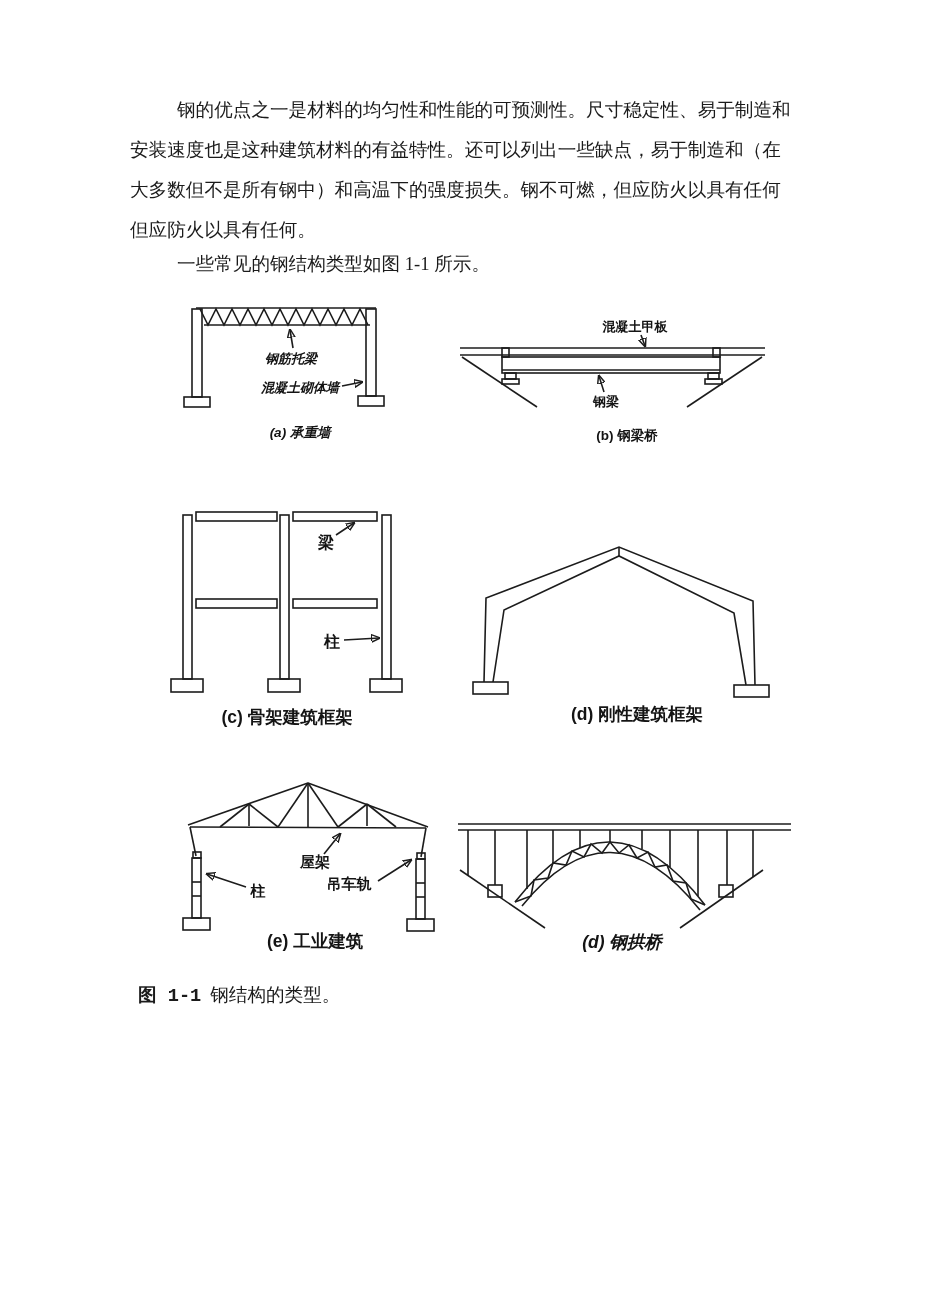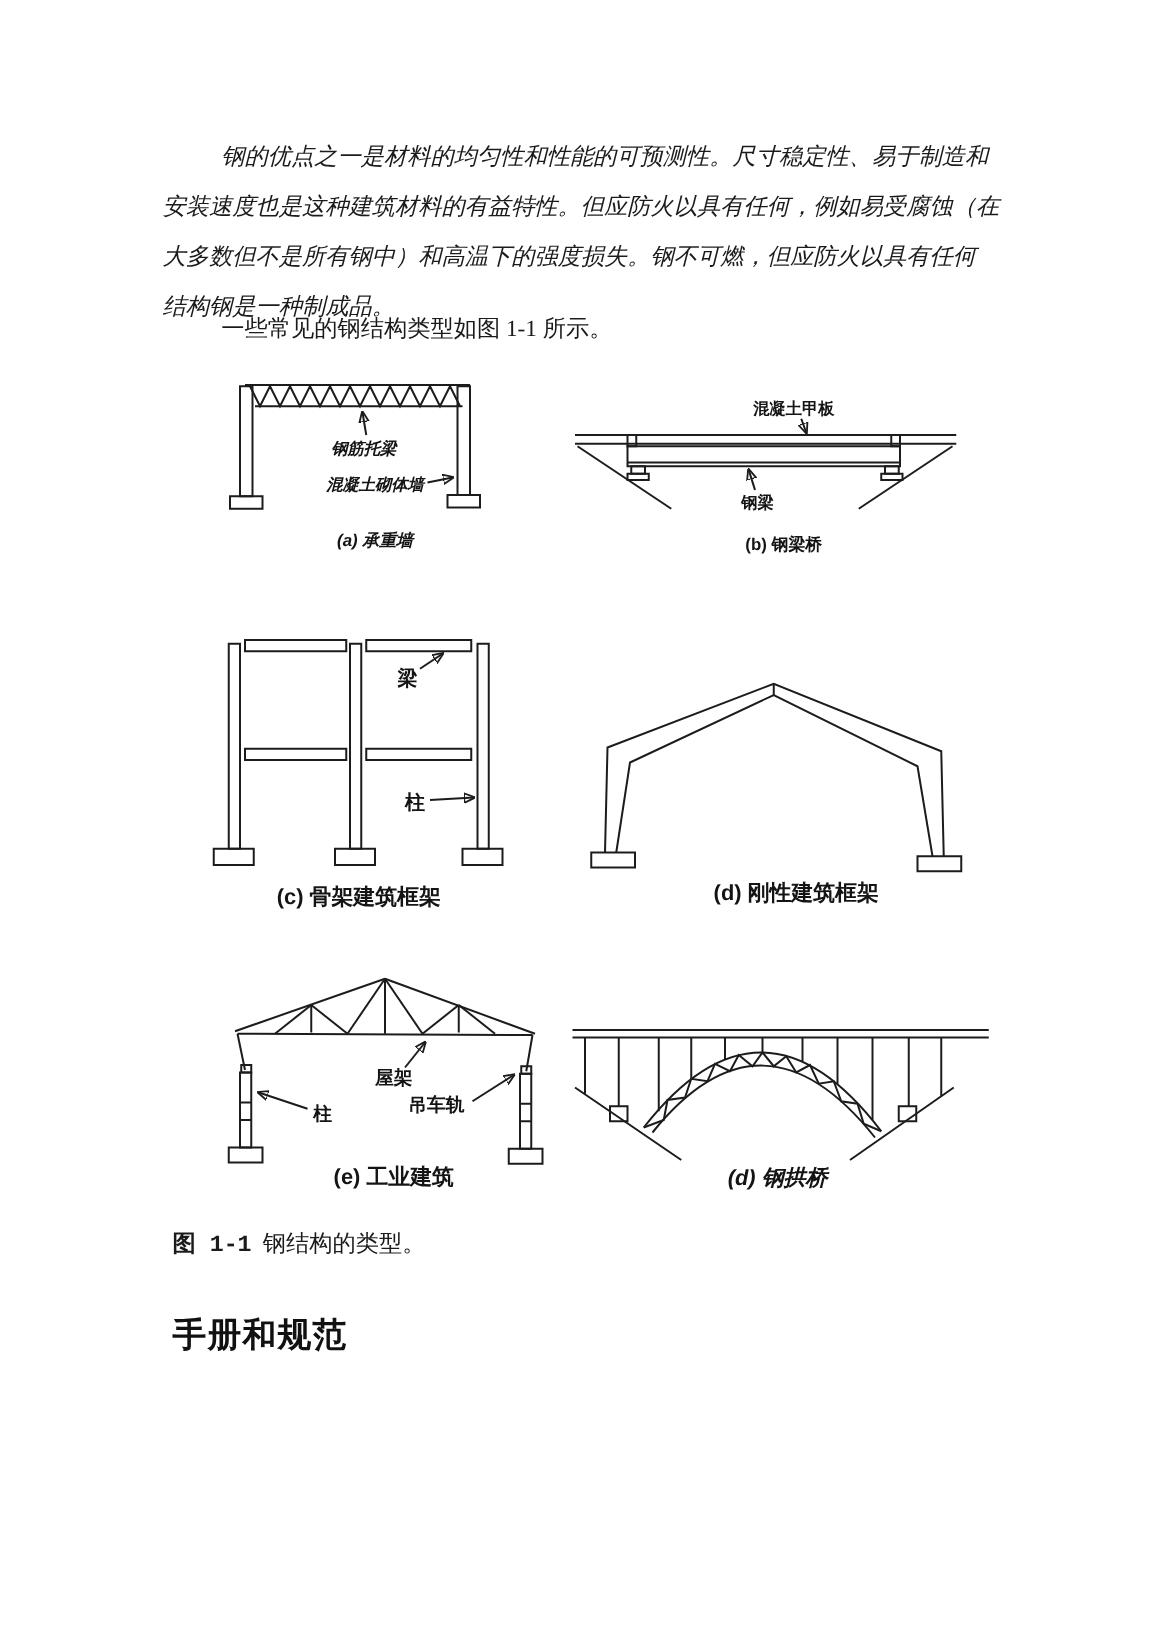--- a/index.html
+++ b/index.html
@@ -51,25 +51,25 @@
   .lbl-lg{font-size:15px;}
   .lbl-xl{font-size:16px;}
   .cap{font-size:13.5px;}
   .cap-lg{font-size:17.5px;}
 </style>
 </head>
 <body>
 
 <div class="page">
 
-  <div class="para" style="left:130px;top:106px;font-style:italic;">
+  <div class="para" style="left:130px;top:90px;">
     <span class="line indent">钢的优点之一是材料的均匀性和性能的可预测性。尺寸稳定性、易于制造和</span>
-    <span class="line">安装速度也是这种建筑材料的有益特性。但应防火以具有任何，例如易受腐蚀（在</span>
+    <span class="line">安装速度也是这种建筑材料的有益特性。还可以列出一些缺点，易于制造和（在</span>
     <span class="line">大多数但不是所有钢中）和高温下的强度损失。钢不可燃，但应防火以具有任何</span>
-    <span class="line">结构钢是一种制成品。</span>
+    <span class="line">但应防火以具有任何。</span>
   </div>
 
   <div class="para" style="left:130px;top:244px;">
     <span class="line indent">一些常见的钢结构类型如图 1-1 所示。</span>
   </div>
 
   <div>
 
     <div class="panel" style="left:150px;top:298px;font-style:italic;">
       <svg width="260" height="148" viewBox="0 0 260 148">
@@ -262,16 +262,15 @@
         <line x1="313" y1="80" x2="230" y2="138" stroke-width="2"></line>
         <text x="172" y="158" text-anchor="middle" class="cap-lg">(d) 钢拱桥</text>
       </svg>
     </div>
 
     <div class="fig-caption" style="left:138px;top:982px;">
       <span class="cap-label">图 1-1</span><span>钢结构的类型。</span>
     </div>
   </div>
 
-  <div class="section-heading" style="left:138px;top:1050px;">手册和规范</div>
 
 
 </div>
 
 </body></html>

